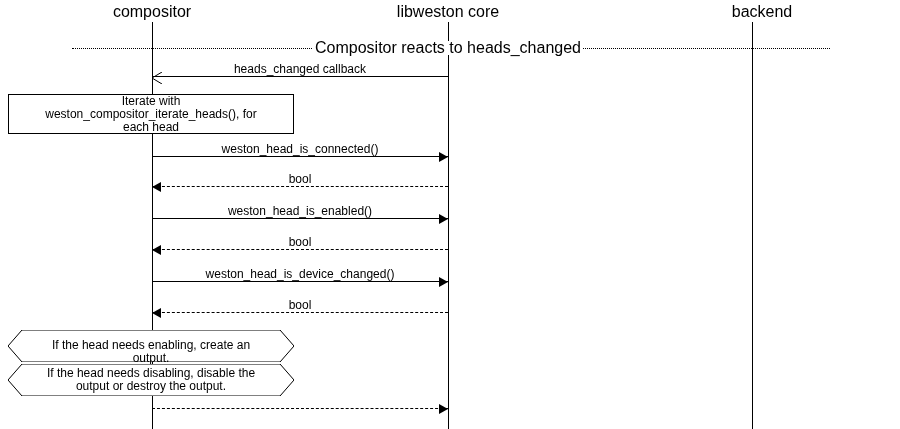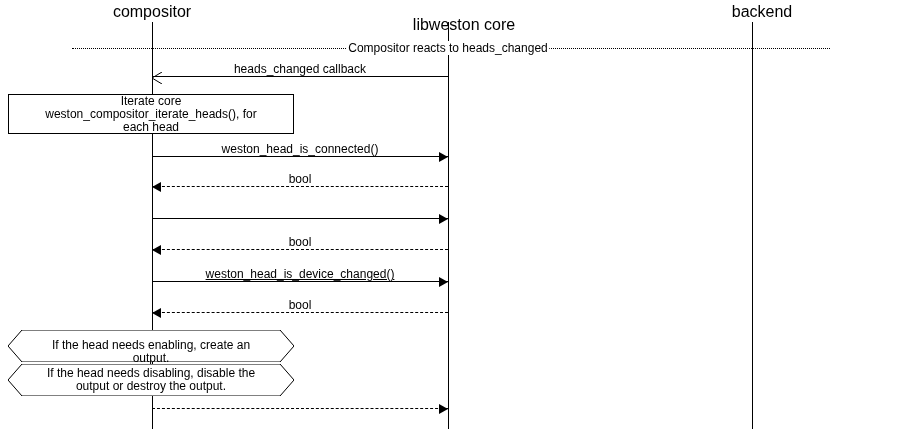--- a/index.html
+++ b/index.html
@@ -32,21 +32,21 @@
     width: 1px;
     background: #000000;
   }
   .divider-line {
     position: absolute;
     height: 0;
     border-top: 1px dotted #000000;
   }
   .divider-label {
     position: absolute;
-    font-size: 12px;
+    font-size: 16px;
     line-height: 14px;
     white-space: nowrap;
     background: #ffffff;
     padding: 0 2px;
     transform: translateX(-50%);
   }
   .msg-line-solid {
     position: absolute;
     height: 0;
     border-top: 1px solid #000000;
@@ -124,51 +124,52 @@
     padding: 0 18px;
     box-sizing: border-box;
   }
 </style>
 </head>
 <body>
 
 <div id="diagram">
     <div class="participant-label" style="left: 152px; top: 5px;">compositor</div>
     <div class="lifeline" style="left: 152px; top: 22px; height: 407px;"></div>
-    <div class="participant-label" style="left: 464px; top: 5px; margin-top: 13px;">libweston core</div>
+    <div class="participant-label" style="left: 448px; top: 5px;">libweston core</div>
     <div class="lifeline" style="left: 448px; top: 22px; height: 407px;"></div>
     <div class="participant-label" style="left: 752px; top: 5px; margin-left: 10px;">backend</div>
     <div class="lifeline" style="left: 752px; top: 22px; height: 407px;"></div>
     <div class="divider-line" style="left: 72px; top: 48px; width: 758px;"></div>
     <div class="divider-label" style="left: 448px; top: 41px;">Compositor reacts to heads_changed</div>
     <div class="msg-line-solid" style="left: 152px; top: 76px; width: 296px;"></div>
     <div class="arrowhead-left-open" style="left: 152px; top: 70px;"><svg width="12" height="12" viewBox="0 0 12 12">
         <path d="M10 0 L0 6 L10 12" fill="none" stroke="#000" stroke-width="1"></path>
       </svg></div>
     <div class="msg-label" style="left: 300px; top: 62px;">heads_changed callback</div>
     <div class="msg-line-solid" style="left: 152px; top: 156px; width: 296px;"></div>
     <div class="arrowhead-right-filled" style="top: 152px; left: 439px;"></div>
     <div class="msg-label" style="left: 300px; top: 142px;">weston_head_is_connected()</div>
     <div class="msg-line-dotted" style="left: 152px; top: 186px; width: 296px;"></div>
     <div class="arrowhead-left-filled" style="top: 182px; left: 152px;"></div>
     <div class="msg-label" style="left: 300px; top: 172px;">bool</div>
     <div class="msg-line-solid" style="left: 152px; top: 218px; width: 296px;"></div>
     <div class="arrowhead-right-filled" style="top: 214px; left: 439px;"></div>
+    <div class="msg-label" style="left: 300px; top: 204px;">weston_head_is_enabled()</div>
     <div class="msg-line-dotted" style="left: 152px; top: 249px; width: 296px;"></div>
     <div class="arrowhead-left-filled" style="top: 245px; left: 152px;"></div>
     <div class="msg-label" style="left: 300px; top: 235px;">bool</div>
     <div class="msg-line-solid" style="left: 152px; top: 281px; width: 296px;"></div>
     <div class="arrowhead-right-filled" style="top: 277px; left: 439px;"></div>
-    <div class="msg-label" style="left: 300px; top: 267px; text-decoration: underline;">weston_head_is_device_changed()</div>
+    <div class="msg-label" style="left: 300px; top: 267px;">weston_head_is_device_changed()</div>
     <div class="msg-line-dotted" style="left: 152px; top: 312px; width: 296px;"></div>
     <div class="arrowhead-left-filled" style="top: 308px; left: 152px;"></div>
     <div class="msg-label" style="left: 300px; top: 298px;">bool</div>
     <div class="msg-line-dotted" style="left: 152px; top: 408px; width: 296px;"></div>
     <div class="arrowhead-right-filled" style="top: 404px; left: 439px;"></div>
-    <div class="note-box" style="left: 8px; top: 94px; width: 286px; height: 40px;">Iterate core
+    <div class="note-box" style="left: 8px; top: 94px; width: 286px; height: 40px;">Iterate with
 weston_compositor_iterate_heads(), for
 each head</div>
     <div class="hex-note" style="left: 8px; top: 330px; width: 286px; height: 44px;">
       <svg width="286" height="32" viewBox="0 0 286 32">
         <polygon points="14,0 272,0 286,16 272,32 14,32 0,16" fill="#ffffff" stroke="#000000" stroke-width="1"></polygon>
       </svg>
       <div class="hex-text">If the head needs enabling, create an
 output.</div>
     </div>
     <div class="hex-note" style="left: 8px; top: 364px; width: 286px; height: 32px;">

